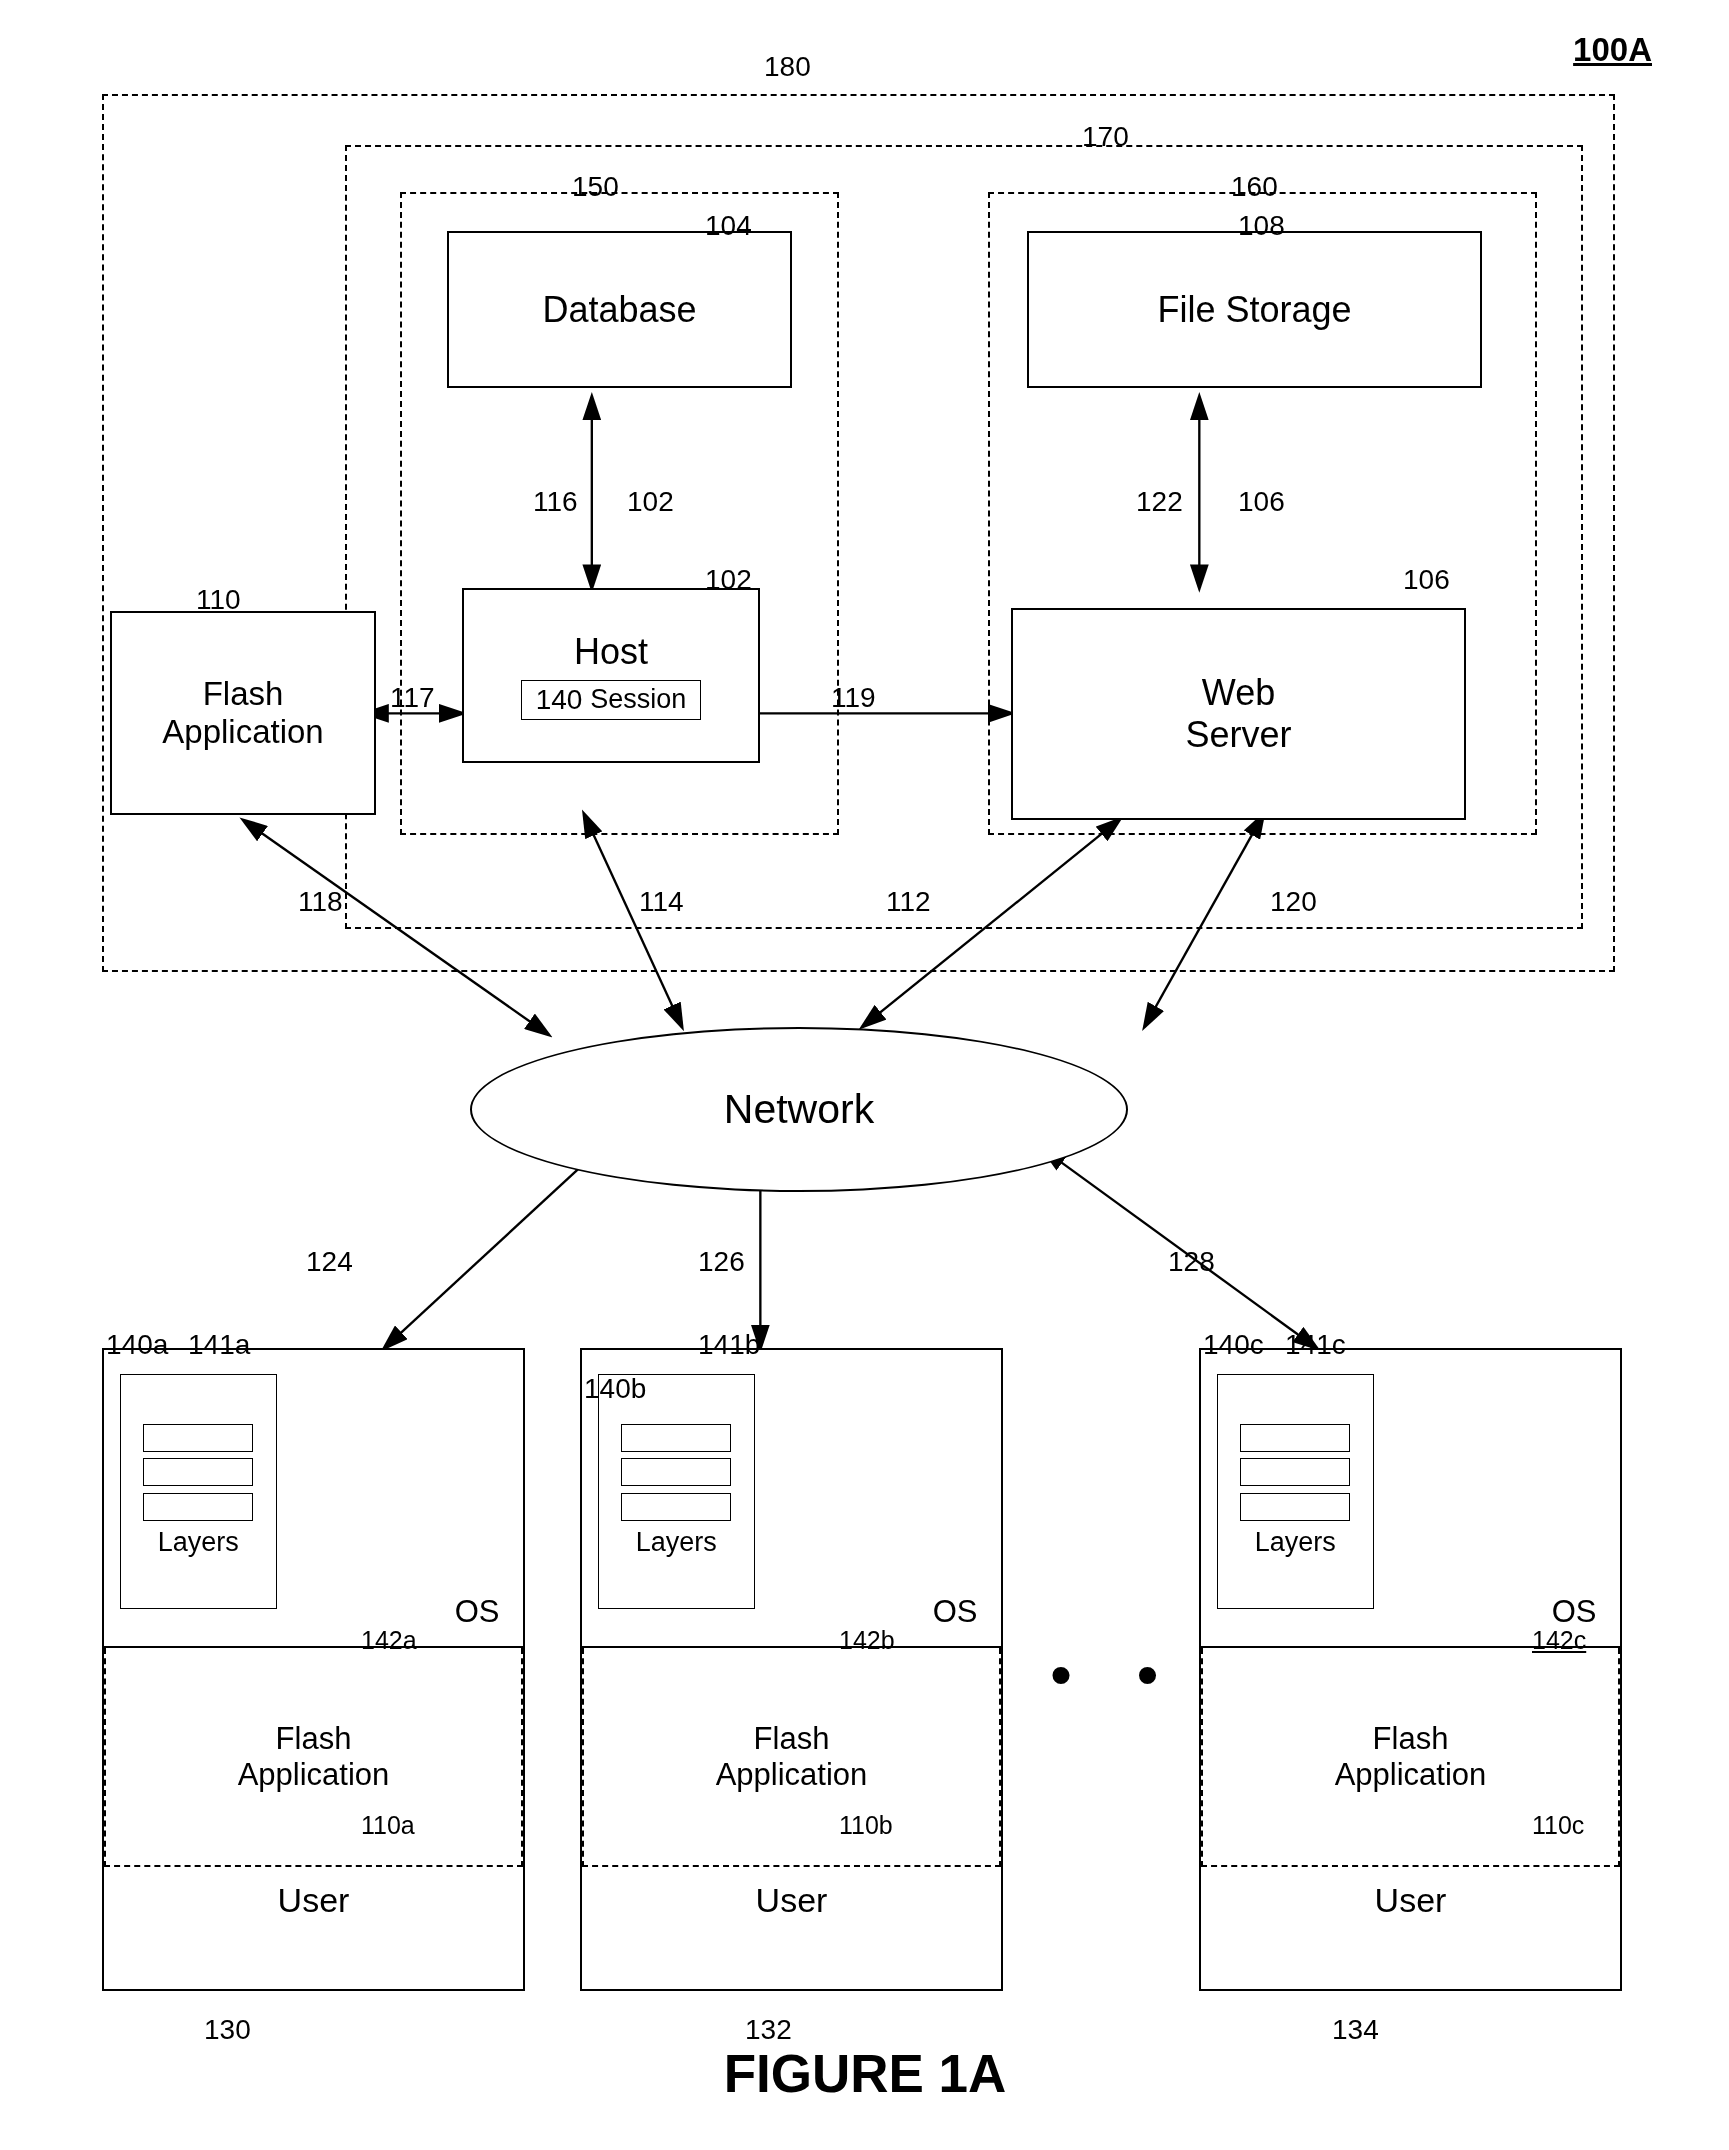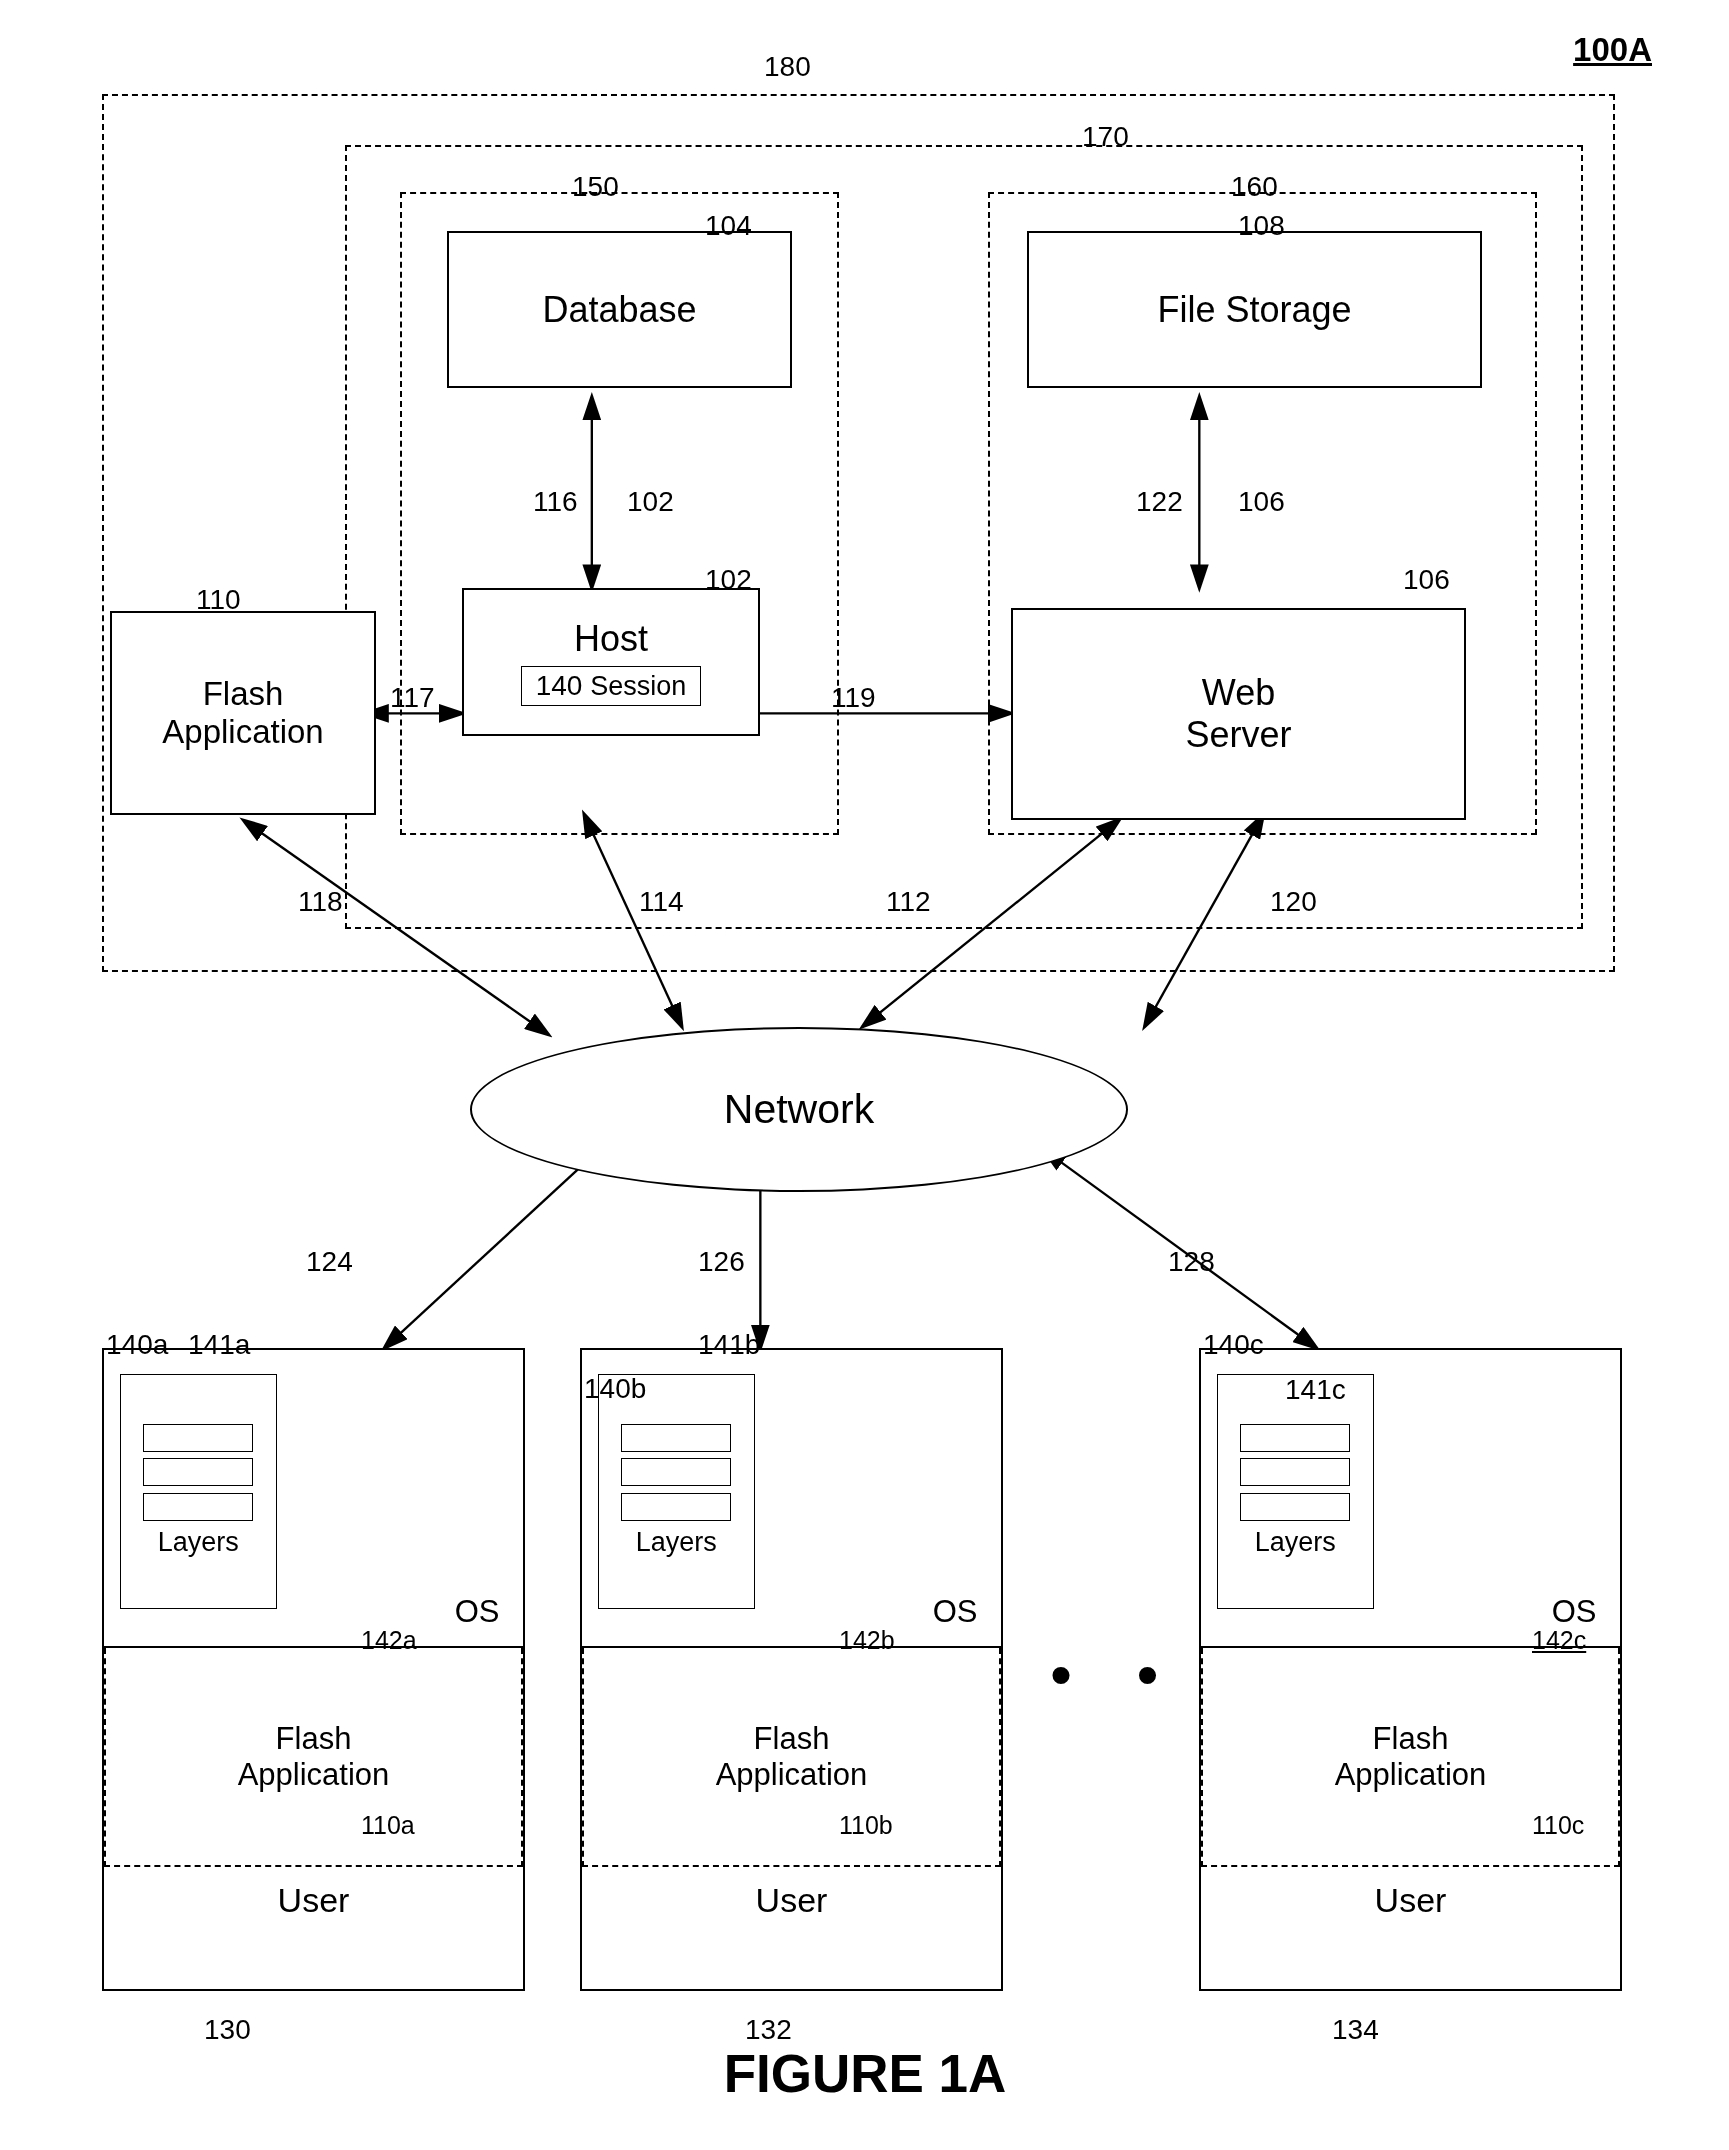--- a/index.html
+++ b/index.html
@@ -150,21 +150,21 @@
   <div class="ref" style="top:210px; left:1238px;">108</div>
 
   <div class="ref" style="top:486px; left:533px;">116</div>
 
   <div class="ref" style="top:486px; left:627px;">102</div>
 
   <div class="ref" style="top:486px; left:1136px;">122</div>
 
   <div class="ref" style="top:486px; left:1238px;">106</div>
 
-  <div class="box" style="top:588px; left:462px; width:298px; height:148px; font-size:36px; flex-direction:column;">
+  <div class="box" style="top:588px; left:462px; width:298px; height:175px; font-size:36px; flex-direction:column;">
     <span style="font-size:36px;">Host</span>
 
     <div style="border:1.6px solid #000; padding:3.1px 14px; margin-top:6.3px; font-size:27px; display:flex; align-items:center; gap:7.8px;">
       <span style="font-size:28px;">140</span>
       <span>Session</span>
     </div>
   </div>
   <div class="ref" style="top:564px; left:705px;">102</div>
 
   <div class="box" style="top:608px; left:1011px; width:455px; height:212px; font-size:36px;">
@@ -265,21 +265,21 @@
     </div>
     <div style="position:relative; width:100%; height:219px; border:2.4px dashed #000; border-top:none; display:flex; align-items:center; justify-content:center; flex-direction:column;">
       <span style="font-size:31px; text-align:center;">Flash<br>Application</span>
     </div>
     <div style="width:100%; display:flex; justify-content:center; padding-top:14px;">
       <span style="font-size:34px;">User</span>
     </div>
   </div>
 
   <div class="ref" style="top:1329px; left:1203px;">140c</div>
-  <div class="ref" style="top:1329px; left:1285px;margin-top:45px;">141c</div>
+  <div class="ref" style="top:1329px; left:1285px;">141c</div>
   <div class="ref" style="top:1626px; left:1532px; font-size:25px;text-decoration:underline;">142c</div>
   <div class="ref" style="top:1811px; left:1532px; font-size:25px;">110c</div>
   <div class="ref" style="top:2014px; left:1332px;">134</div>
 
   <div class="figure-caption">FIGURE 1A</div>
 
 </div>
 
 
 </body></html>

